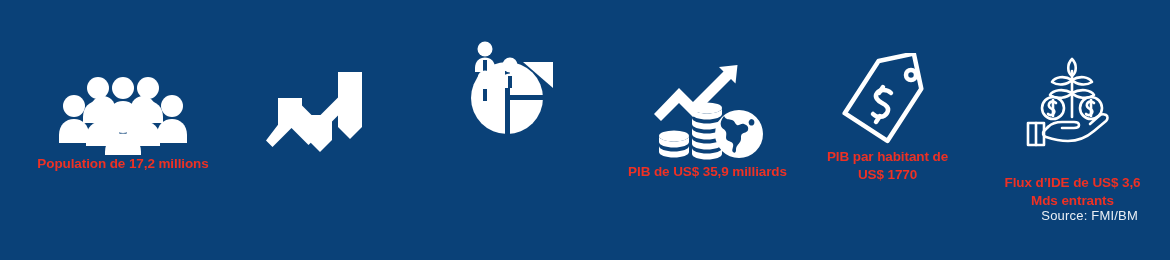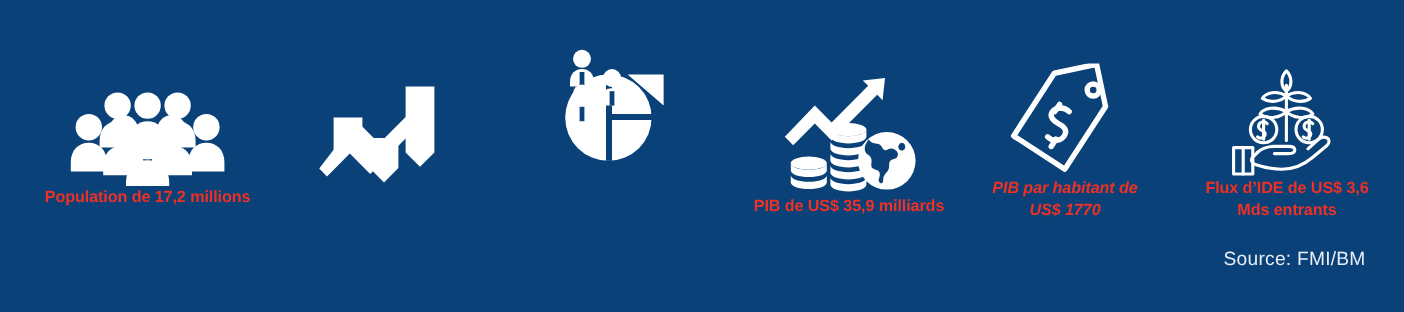--- a/index.html
+++ b/index.html
@@ -69,33 +69,33 @@
   .stat-3 .stat-label { width: 200px; }
 
   
   .stat-4 { width: 185px; }
   .stat-4 .stat-icon { height: 163px; }
   .stat-4 .stat-label { width: 184px; }
 
   
   .stat-5 { width: 175px; }
   .stat-5 .stat-icon { height: 148px; }
-  .stat-5 .stat-label { width: 168px; font-style: italic; }
+  .stat-5 .stat-label { width: 168px; }
 
   
   .stat-6 { width: 195px; }
   .stat-6 .stat-icon { height: 148px; }
-  .stat-6 .stat-label { width: 182px; }
+  .stat-6 .stat-label { width: 182px; margin-top: 26px; }
 
   .source {
     position: absolute;
     right: 32px;
     top: 208px;
     color: #e9eef4;
-    font-size: 16px;
+    font-size: 13px;
     font-weight: normal;
     letter-spacing: 0.2px;
     text-align: right;
   }
 </style>
 </head>
 <body>
 
 <div class="infographic">
 

